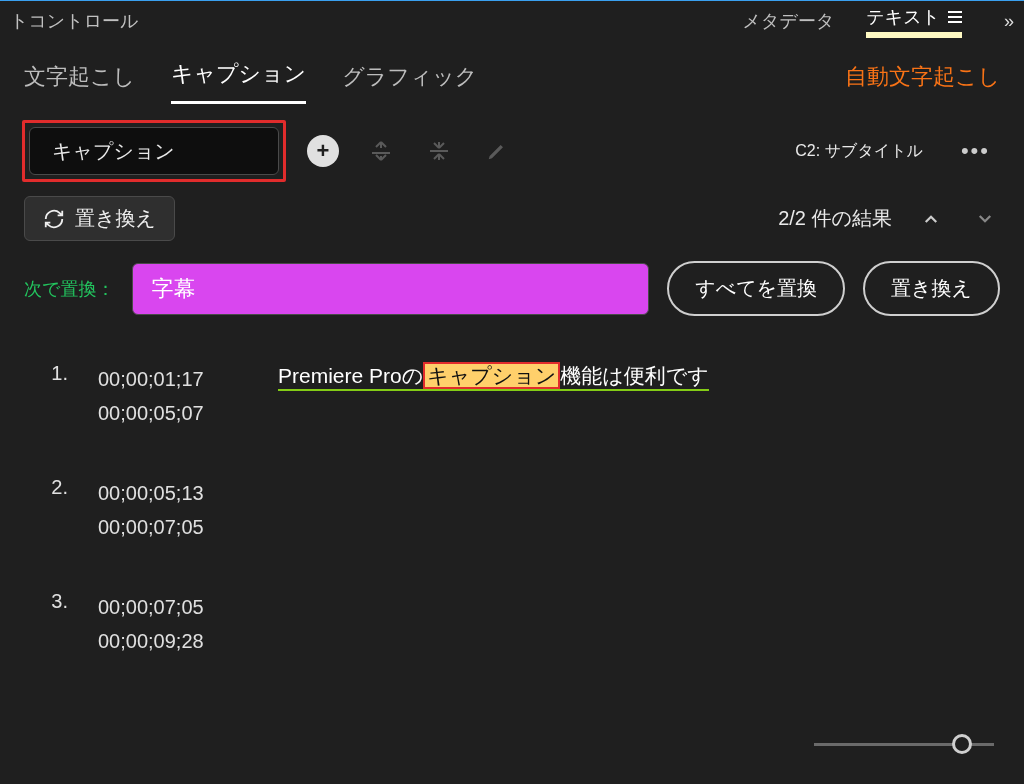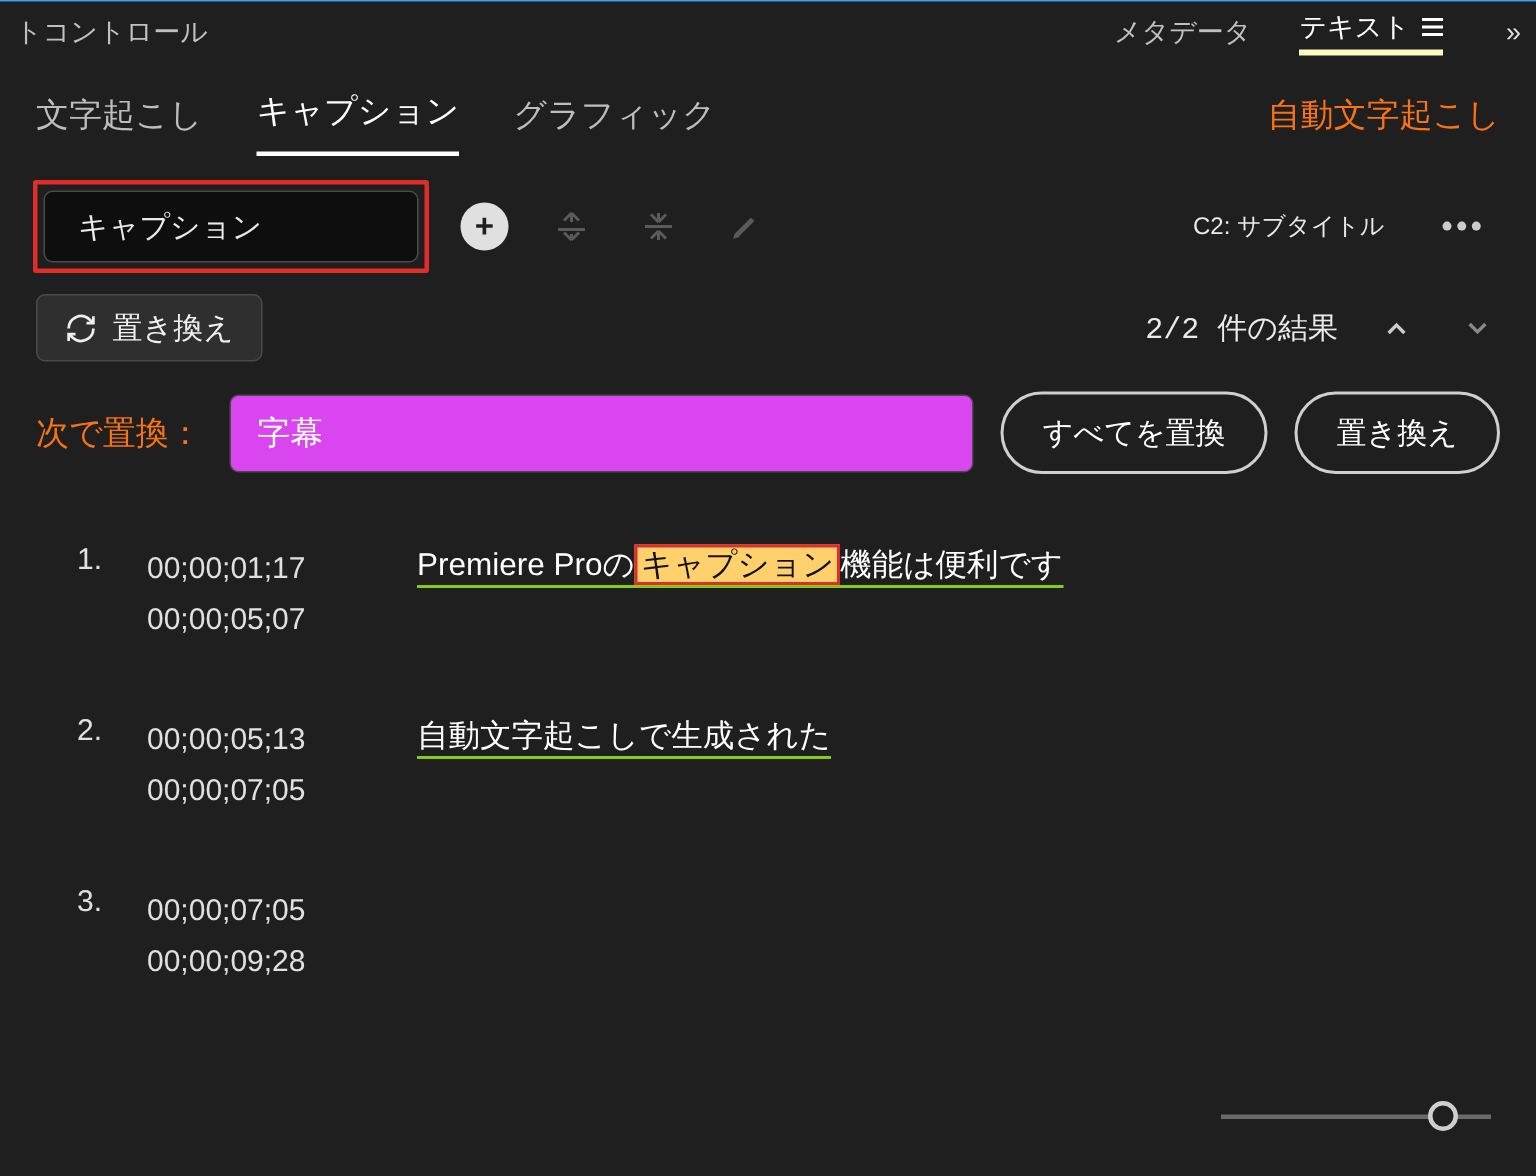--- a/index.html
+++ b/index.html
@@ -16,21 +16,21 @@
     height: 40px;
     padding: 0 10px;
     gap: 32px;
     color: #c0c0c0;
     font-size: 18px;
   }
   .top-tabs .spacer { flex: 1; }
   .top-tabs .tab { white-space: nowrap; cursor: pointer; }
   .top-tabs .tab.active { color: #fff; }
   .top-tabs .underline-active {
-    border-bottom: 4px solid #fef9c3;
+    border-bottom: 6px solid #fef9c3;
     padding-bottom: 3px;
     display: inline-flex; align-items: center; gap: 8px;
   }
   .top-tabs .hamburger-icon {
     display: inline-flex; flex-direction: column; gap: 3px;
   }
   .top-tabs .hamburger-icon span {
     width: 14px; height: 2px; background: #fff; display: block;
   }
   .chevrons { font-size: 18px; color: #ddd; margin-left: 10px; }
@@ -100,30 +100,30 @@
     display: flex; align-items: center; gap: 10px;
     background: #2f2f2f;
     border: 1px solid #4a4a4a;
     border-radius: 6px;
     padding: 8px 18px;
     font-size: 20px; color: #f0f0f0;
     cursor: pointer;
   }
   .results-count {
     margin-left: auto; font-size: 20px; color: #eaeaea;
-    display: flex; align-items: center; gap: 24px; font-family: Liberation Mono, monospace;
+    display: flex; align-items: center; gap: 24px;
   }
   .chev { color: #bbb; font-size: 18px; cursor: pointer; padding: 6px; }
 
   .replace-with-row {
     display: flex; align-items: center;
     padding: 6px 24px 20px 24px;
     gap: 18px;
   }
-  .label-text { font-size: 22px; color: #f97316; }
+  .label-text { font-size: 18px; color: #22c55e; }
   .replace-input {
     flex: 1;
     background: #d946ef;
     border: 1px solid #4a4a4a;
     border-radius: 6px;
     padding: 12px 18px;
     color: #fff; font-size: 22px;
     font-family: inherit;
     outline: none;
   }
@@ -273,21 +273,20 @@
         <div>00;00;05;07</div>
       </div>
       <div class="text"><span class="caption-text">Premiere Proの<mark class="nosel">キャプション</mark>機能は便利です</span></div>
     </div>
     <div class="caption-item">
       <div class="num">2.</div>
       <div class="times">
         <div>00;00;05;13</div>
         <div>00;00;07;05</div>
       </div>
-      <div class="text"><span class="caption-text">自動文字起こしで生成された</span></div>
     </div>
     <div class="caption-item">
       <div class="num">3.</div>
       <div class="times">
         <div>00;00;07;05</div>
         <div>00;00;09;28</div>
       </div>
     </div>
   </div>
 

